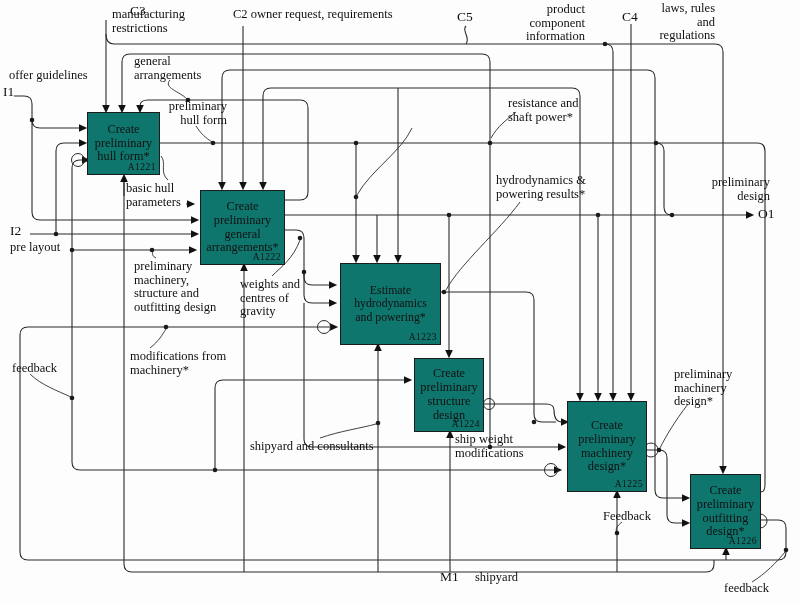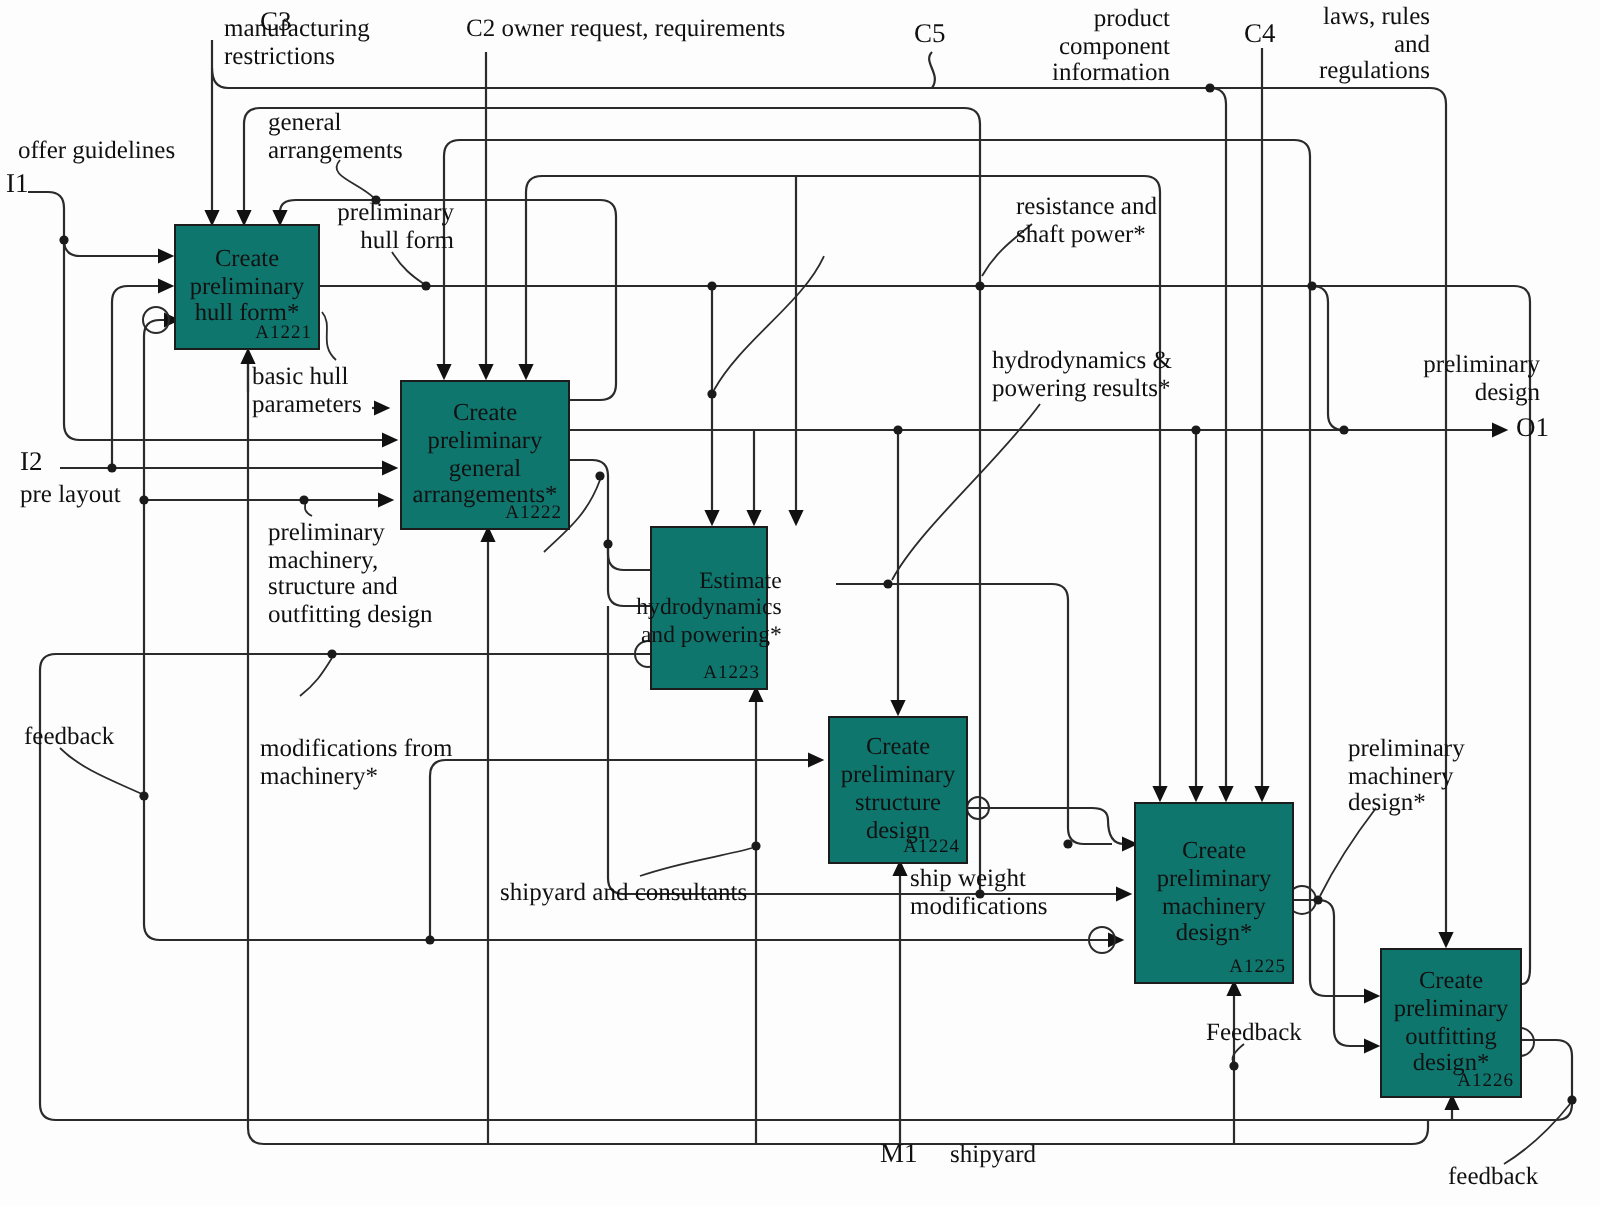--- a/index.html
+++ b/index.html
@@ -167,21 +167,21 @@
 hull form*</span>
     <span class="code">A1221</span>
   </div>
   <div class="box" style="left:200px;top:190px;width:85px;height:75px;">
     <span class="title">Create
 preliminary
 general
 arrangements*</span>
     <span class="code">A1222</span>
   </div>
-  <div class="box" style="left:325px;top:263px;width:59px;height:82px;font-size:11.8px;text-align:right;">
+  <div class="box" style="left:340px;top:263px;width:101px;height:82px;font-size:11.8px;">
     <span class="title">Estimate
 hydrodynamics
 and powering*</span>
     <span class="code">A1223</span>
   </div>
   <div class="box" style="left:414px;top:358px;width:70px;height:74px;">
     <span class="title">Create
 preliminary
 structure
 design</span>
@@ -228,21 +228,24 @@
 design</div>
   <div class="lbl code-lbl" style="left:758px;top:207px;">O1</div>
   <div class="lbl" style="left:126px;top:182px;">basic hull
 parameters</div>
   <div class="lbl code-lbl" style="left:10px;top:224px;">I2</div>
   <div class="lbl" style="left:10px;top:241px;">pre layout</div>
   <div class="lbl" style="left:134px;top:260px;">preliminary
 machinery,
 structure and
 outfitting design</div>
-  <div class="lbl" style="left:130px;top:368px;">modifications from
+  <div class="lbl" style="left:240px;top:278px;">weights and
+centres of
+gravity</div>
+  <div class="lbl" style="left:130px;top:350px;">modifications from
 machinery*</div>
   <div class="lbl" style="left:12px;top:362px;">feedback</div>
   <div class="lbl" style="left:250px;top:440px;">shipyard and consultants</div>
   <div class="lbl" style="left:455px;top:433px;">ship weight
 modifications</div>
   <div class="lbl" style="left:674px;top:368px;">preliminary
 machinery
 design*</div>
   <div class="lbl" style="left:603px;top:510px;">Feedback</div>
   <div class="lbl code-lbl" style="left:440px;top:570px;">M1</div>

